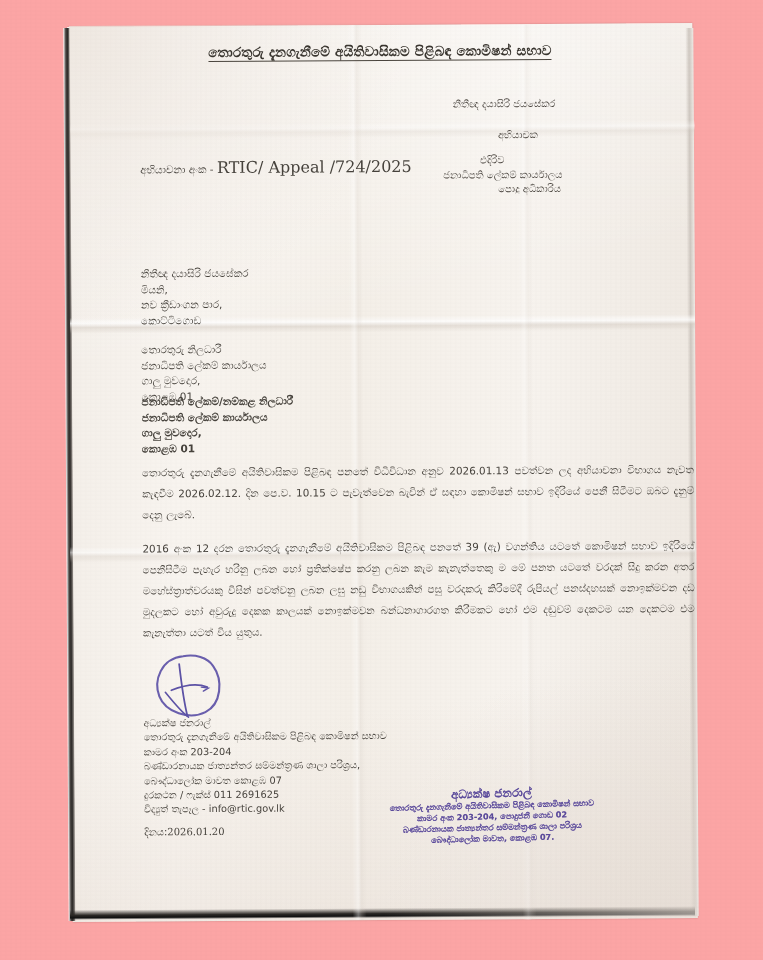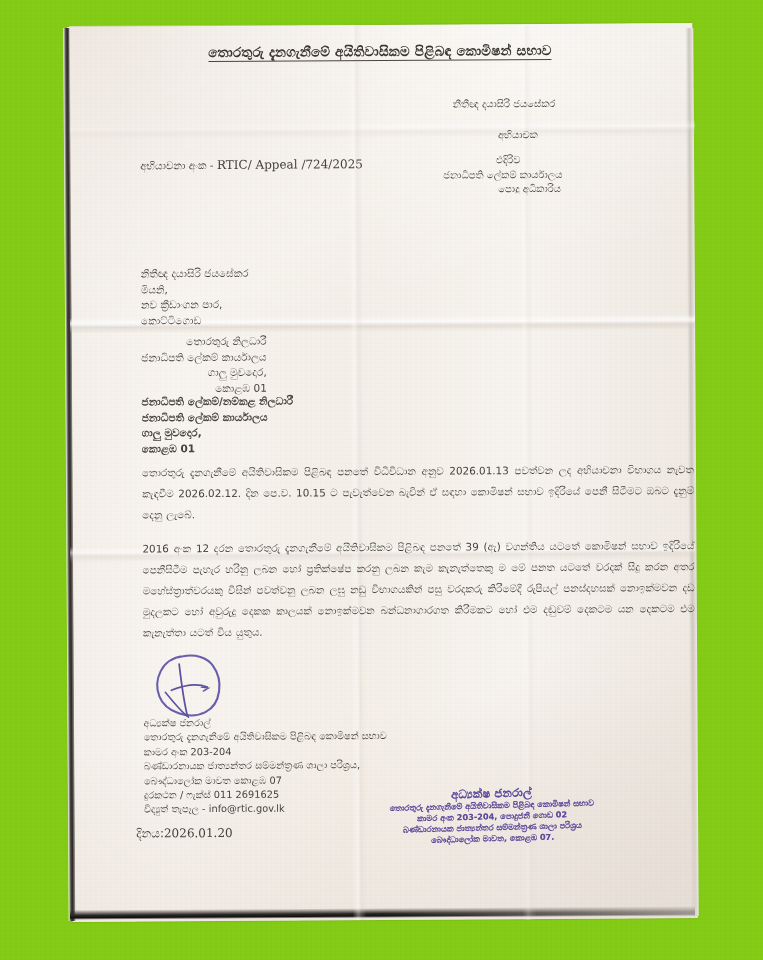--- a/index.html
+++ b/index.html
@@ -4,21 +4,21 @@
 <style>
   html,body{margin:0;padding:0;}
   body{
     width:763px;height:960px;
     background:#fdfdfd;
     font-family:"DejaVu Sans","Liberation Sans",sans-serif;
     overflow:hidden;position:relative;
   }
   #photo{
     position:absolute;left:0;top:0;width:763px;height:960px;
-    background:#84cc16;
+    background:#fca5a5;
   }
   
   #sheet{
     position:absolute;
     left:70px;top:25px;width:625px;height:895px;
     background:
       linear-gradient(168deg, rgba(255,255,255,.55) 0%, rgba(255,255,255,0) 34%),
       linear-gradient(-8deg, rgba(231,221,213,.55) 0%, rgba(255,255,255,0) 26%),
       linear-gradient(91deg,#f4efe9 0%,#f8f4ef 18%,#f4efe8 46%,#f7f3ee 72%,#efe9e2 100%);
     transform:rotate(-0.35deg);
@@ -72,40 +72,40 @@
   #doc-title{
     position:absolute;left:0;top:18px;width:625px;text-align:center;
     font-size:13.5px;font-weight:700;color:#39352f;letter-spacing:.2px;
   }
   #doc-title u{text-decoration:none;border-bottom:1.1px solid #4a453e;padding-bottom:1px;}
 
   .rightblk{position:absolute;text-align:left;}
   .rightblk .ln{font-size:10px;line-height:15px;color:#4a453f;white-space:pre;}
 
   #refno{position:absolute;left:72px;top:132px;font-size:10.5px;color:#46423c;}
-  #refno .code{font-family:"DejaVu Serif","Liberation Serif",serif;font-size:12px;}
+  #refno .code{font-family:"DejaVu Serif","Liberation Serif",serif;font-size:16px;}
 
   .para{
     position:absolute;font-size:10.4px;line-height:21px;color:#46423c;
     text-align:justify;text-justify:inter-word;word-spacing:.6px;
   }
 
   
   #signature{position:absolute;left:78px;top:620px;width:120px;height:80px;}
   
   #stamp{
     position:absolute;left:305px;top:762px;width:230px;
     color:#5b4a9c;transform:rotate(-1.2deg);text-align:center;
     text-shadow:0 0 .6px rgba(91,74,156,.5);
   }
   #stamp .s1{font-size:11.5px;font-weight:700;letter-spacing:.2px;line-height:14px;}
   #stamp .s2{font-size:8.2px;font-weight:700;line-height:11px;}
   #footmeta{position:absolute;left:72px;top:690px;}
   #footmeta .ln{font-size:9.8px;line-height:14.4px;color:#46423c;white-space:pre;}
-  #datel{position:absolute;left:64px;top:800px;font-size:12px;color:#46423c;}
+  #datel{position:absolute;left:72px;top:800px;font-size:10px;color:#46423c;}
   .ser{font-family:"DejaVu Serif","Liberation Serif",serif;}
   #grain{
     position:absolute;left:0;top:0;width:763px;height:960px;pointer-events:none;
     background:
       repeating-linear-gradient(0deg,rgba(0,0,0,.012) 0px,rgba(0,0,0,0) 2px,rgba(0,0,0,0) 4px),
       repeating-linear-gradient(90deg,rgba(0,0,0,.01) 0px,rgba(0,0,0,0) 3px,rgba(0,0,0,0) 5px);
     mix-blend-mode:multiply;opacity:.6;
   }
 </style>
 </head>
@@ -131,40 +131,40 @@
     <div id="doc-title">
       <u>තොරතුරු දැනගැනීමේ අයිතිවාසිකම පිළිබඳ කොමිෂන් සභාව</u>
     </div>
 
     <div class="rightblk" style="left:385px;top:72px;">
       <div class="ln">නීතීඥ දයාසිරි ජයසේකර</div>
     </div>
     <div class="rightblk" style="left:430px;top:103px;">
       <div class="ln">අභියාචක</div>
     </div>
-    <div class="rightblk" style="left:412px;top:128px;margin-left:16px;">
+    <div class="rightblk" style="left:412px;top:128px;">
       <div class="ln">එදිරිව</div>
     </div>
     <div class="rightblk" style="left:375px;top:143px;">
       <div class="ln">ජනාධිපති ලේකම් කාර්යාලය</div>
     </div>
     <div class="rightblk" style="left:430px;top:157px;">
       <div class="ln">පොදු අධිකාරිය</div>
     </div>
 
     <div id="refno"><span>අභියාචනා අංක</span><span> - </span><span class="code">RTIC/ Appeal /724/2025</span></div>
 
     <div class="blk" style="left:72px;top:240px;">
       <div class="ln">නීතීඥ දයාසිරි ජයසේකර</div>
       <div class="ln">මියනි,</div>
       <div class="ln">නව ක්‍රීඩාංගන පාර,</div>
       <div class="ln">කොට්ටිගොඩ</div>
     </div>
 
-    <div class="blk" style="left:72px;top:308px;text-align:right;">
+    <div class="blk" style="left:72px;top:316px;">
       <div class="ln">තොරතුරු නිලධාරී</div>
       <div class="ln">ජනාධිපති ලේකම් කාර්යාලය</div>
       <div class="ln">ගාලු මුවදොර,</div>
       <div class="ln">කොළඹ 01</div>
     </div>
 
     <div class="blk" style="left:72px;top:368px;font-weight:bold;">
       <div class="ln">ජනාධිපති ලේකම්/නම්කළ නිලධාරී</div>
       <div class="ln">ජනාධිපති ලේකම් කාර්යාලය</div>
       <div class="ln">ගාලු මුවදොර,</div>

